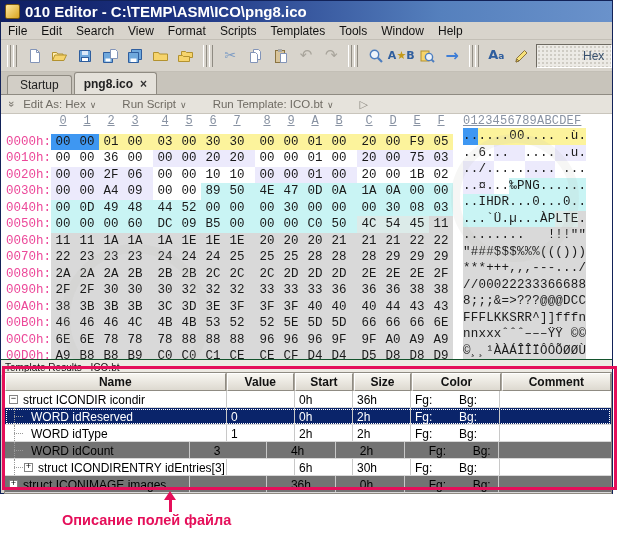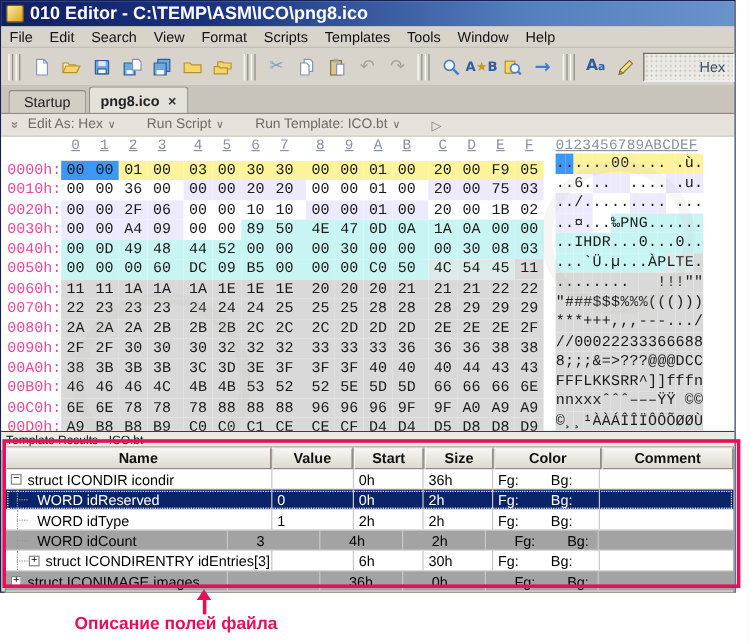--- a/index.html
+++ b/index.html
@@ -65,21 +65,21 @@
   
   .tlabel{height:15px;background:#edeae3;border-top:1px solid #14532d;font-size:10px;color:#111;
     padding-left:4px;display:flex;align-items:center;}
   .ttable{position:absolute;left:3px;top:371px;width:608px;background:#ffffff;border:1px solid #8f8b82;box-sizing:border-box;}
   .thead{display:flex;height:18px;background:#aaa69d;}
   .th{box-sizing:border-box;display:flex;align-items:center;justify-content:center;
     font-size:12px;font-weight:bold;color:#111;margin-right:1px;
     background:linear-gradient(#f8f6f1,#ddd9d0);border:1px solid;border-color:#ffffff #8f8b82 #8f8b82 #ffffff;}
   .th:last-child{margin-right:0;}
   .trow{display:flex;height:16px;background:#ffffff;border-bottom:1px solid #d8d8d8;}
-  .trow.shade{background:#a3a3a3;gap:20px;}
+  .trow.shade{background:#737373;gap:20px;}
   .trow.selected{background:#0a246a;color:#ffffff;outline:1px dotted #ffffff;outline-offset:-2px;}
   .td{box-sizing:border-box;font-size:12px;color:inherit;padding:1px 0 0 4px;border-right:1px solid #c8c8c8;
     white-space:nowrap;overflow:hidden;position:relative;display:flex;align-items:center;}
   .trow .td:last-child{border-right:none;}
   .expander{display:inline-block;width:9px;height:9px;box-sizing:border-box;border:1px solid #848484;background:#fff;
     color:#000;font-size:9px;line-height:7px;text-align:center;margin-right:5px;flex:none;font-family:"Liberation Mono",monospace;}
   .tvline{position:absolute;left:9px;top:0;bottom:0;border-left:1px dotted #9a9a9a;}
   .thline{position:absolute;left:9px;top:8px;width:9px;border-top:1px dotted #9a9a9a;}
   .childname{margin-left:22px;}
   .childbox{margin-left:15px;}

